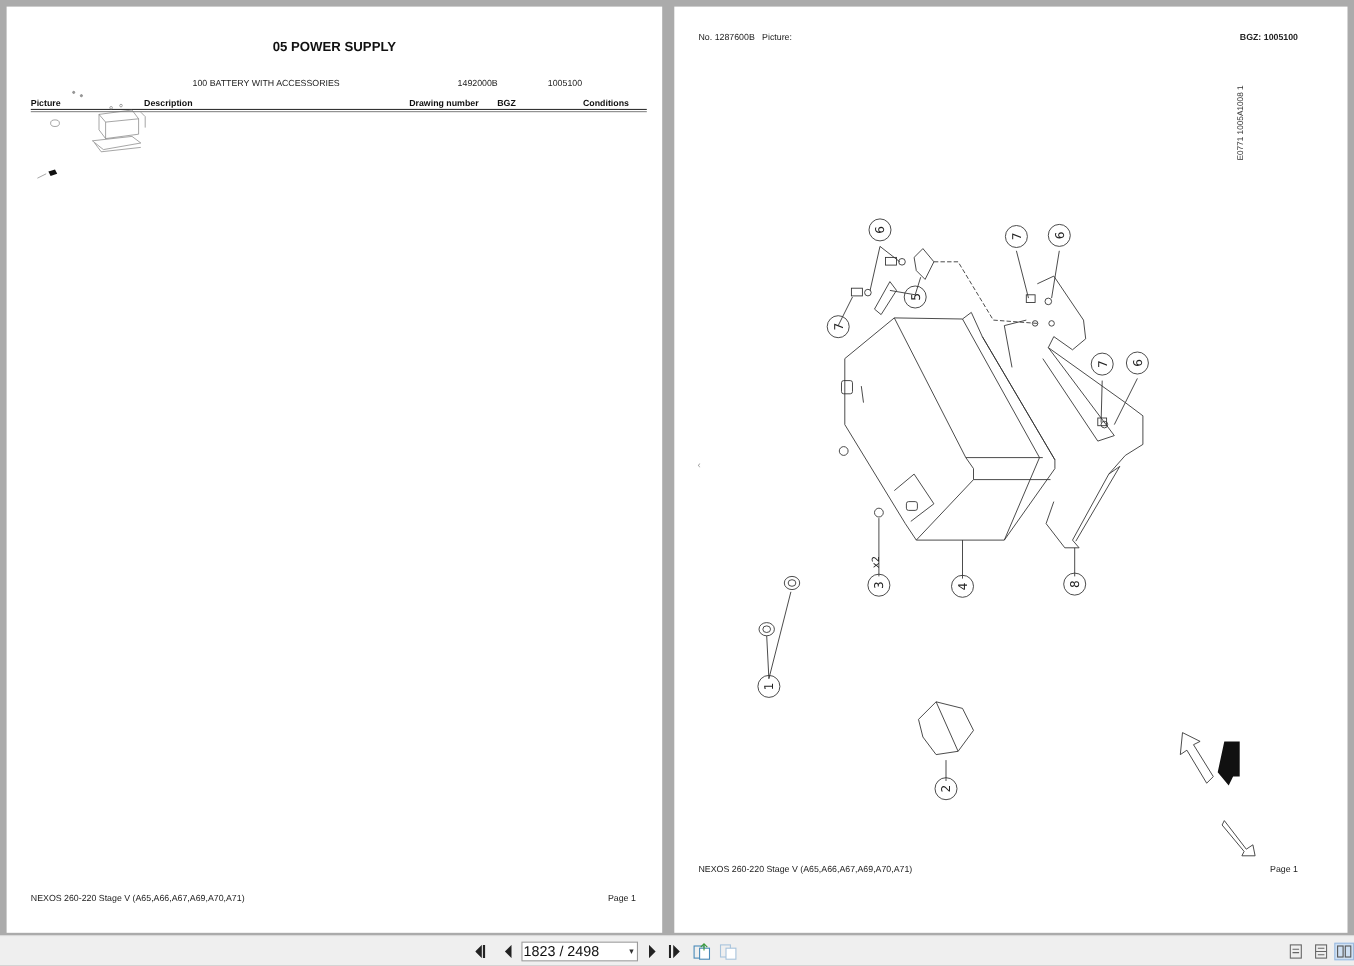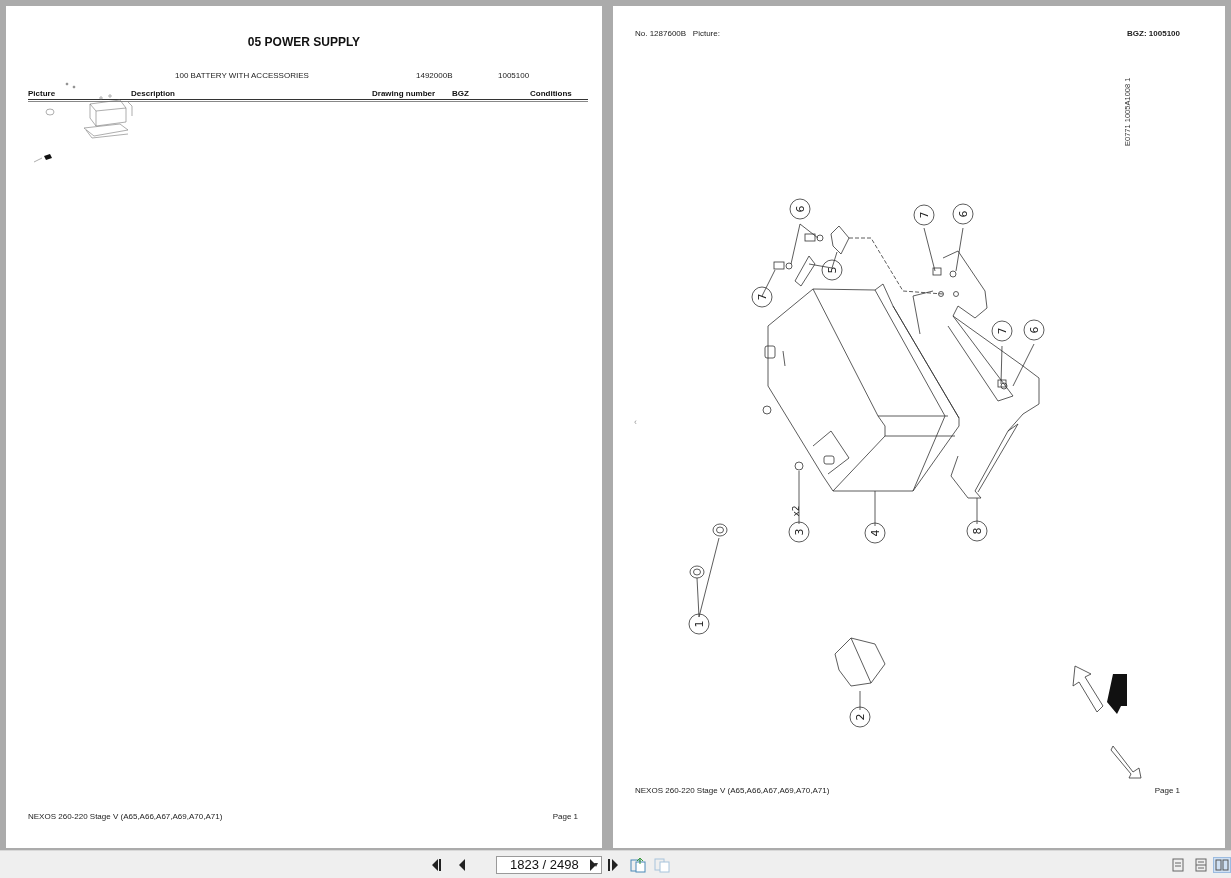--- a/index.html
+++ b/index.html
@@ -24,21 +24,21 @@
   .hdr-no { position: absolute; left: 22px; top: 23px; font-size: 8px; color: #222; }
   .hdr-bgz { position: absolute; right: 45px; top: 23px; font-size: 8px; color: #222; font-weight: bold; }
   .vert-code { position: absolute; left: 510px; top: 140px; transform: rotate(-90deg); transform-origin: left top; font-size: 7.5px; color: #333; white-space: nowrap; }
   .drawing { position: absolute; left: 0; top: 0; width: 612px; height: 842px; }
   .nav-left { position: absolute; left: 21px; top: 411px; font-size: 9px; color: #999; }
   .footer-right-l { position: absolute; left: 22px; top: 780px; font-size: 8px; color: #222; }
   .footer-right-p { position: absolute; right: 45px; top: 780px; font-size: 8px; color: #222; }
 
   .toolbar { position: absolute; left: 0; top: 850px; width: 1231px; height: 28px; background: #efefef; border-top: 1px solid #d8d8d8; }
   .tb-btn { position: absolute; top: 6px; width: 16px; height: 16px; display: flex; align-items: center; justify-content: center; cursor: pointer; }
-  .page-box { position: absolute; left: 496px; top: 5px; width: 106px; height: 18px; background: #fff; border: 1px solid #9a9a9a; font-size: 13px; color: #111; padding-left: 13px; line-height: 16px; font-family: "Liberation Sans", sans-serif; }
+  .page-box { position: absolute; left: 474px; top: 5px; width: 106px; height: 18px; background: #fff; border: 1px solid #9a9a9a; font-size: 13px; color: #111; padding-left: 1px; line-height: 16px; font-family: "Liberation Sans", sans-serif; }
   .page-box .dd { position: absolute; right: 3px; top: 0; font-size: 8px; color: #333; }
   .view-btn { position: absolute; top: 6px; width: 18px; height: 16px; display:flex; align-items:center; justify-content:center; }
   .view-btn.active { background: #cfe0f3; border: 1px solid #9bbbe0; }
 </style>
 </head>
 <body>
 
 <div class="viewer">
 
   <div class="page page-left">

